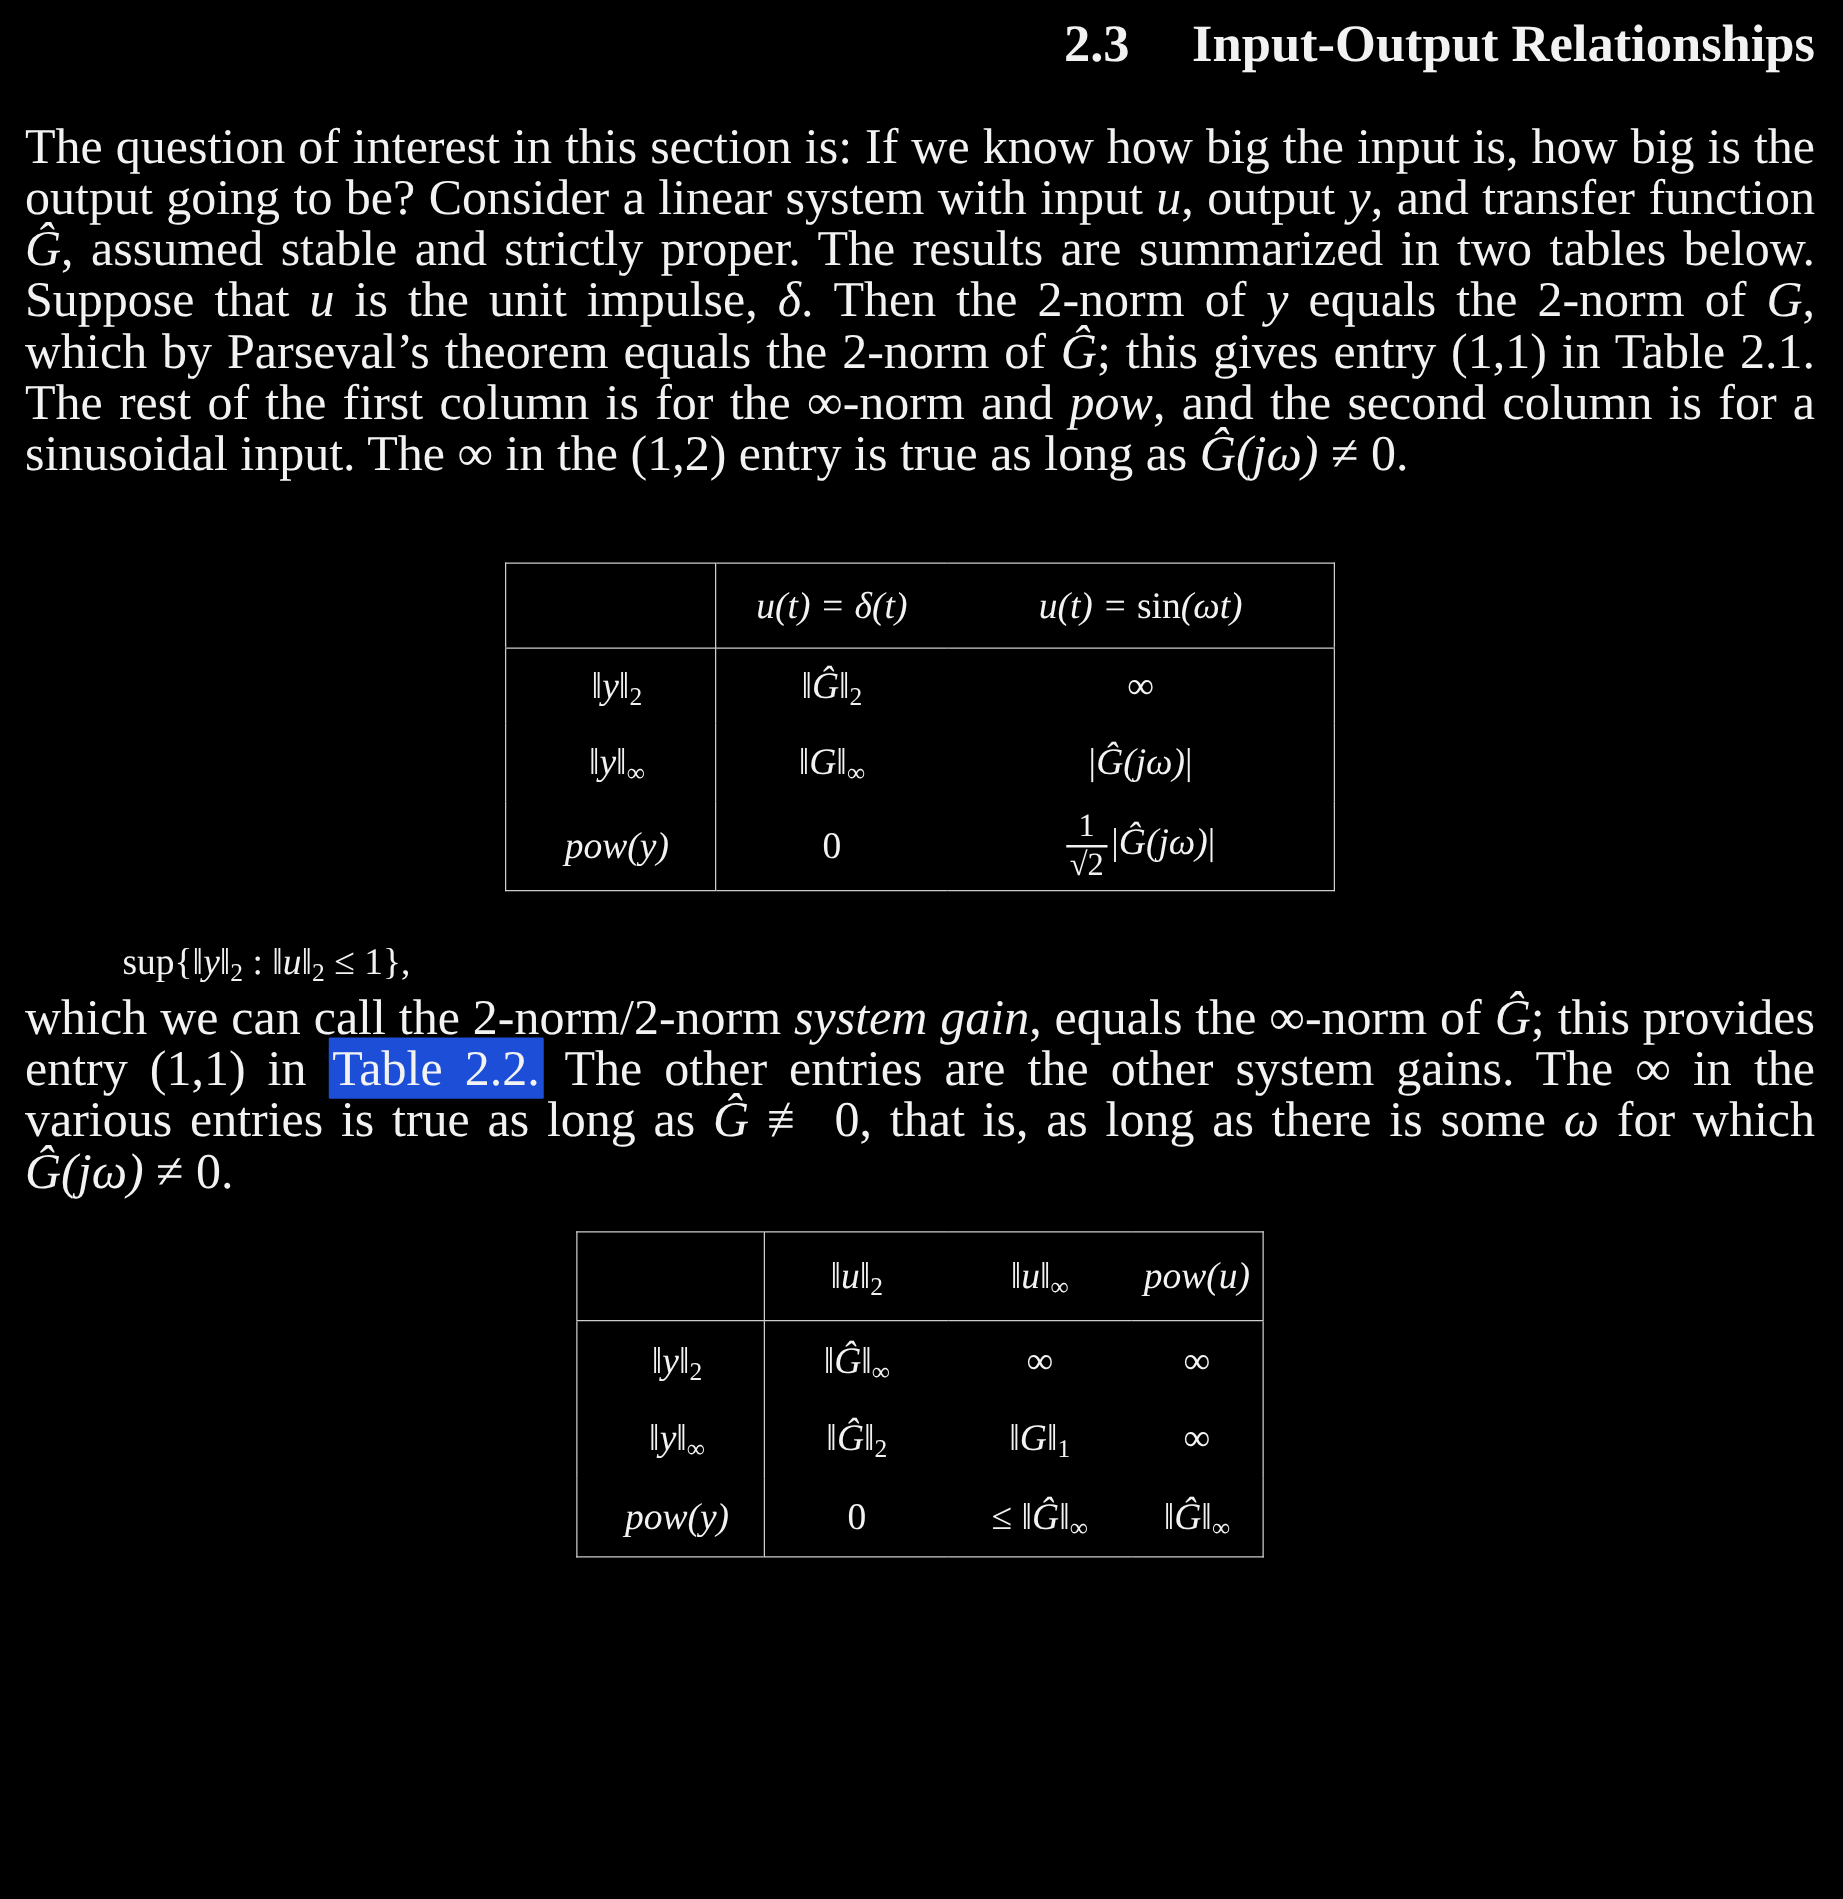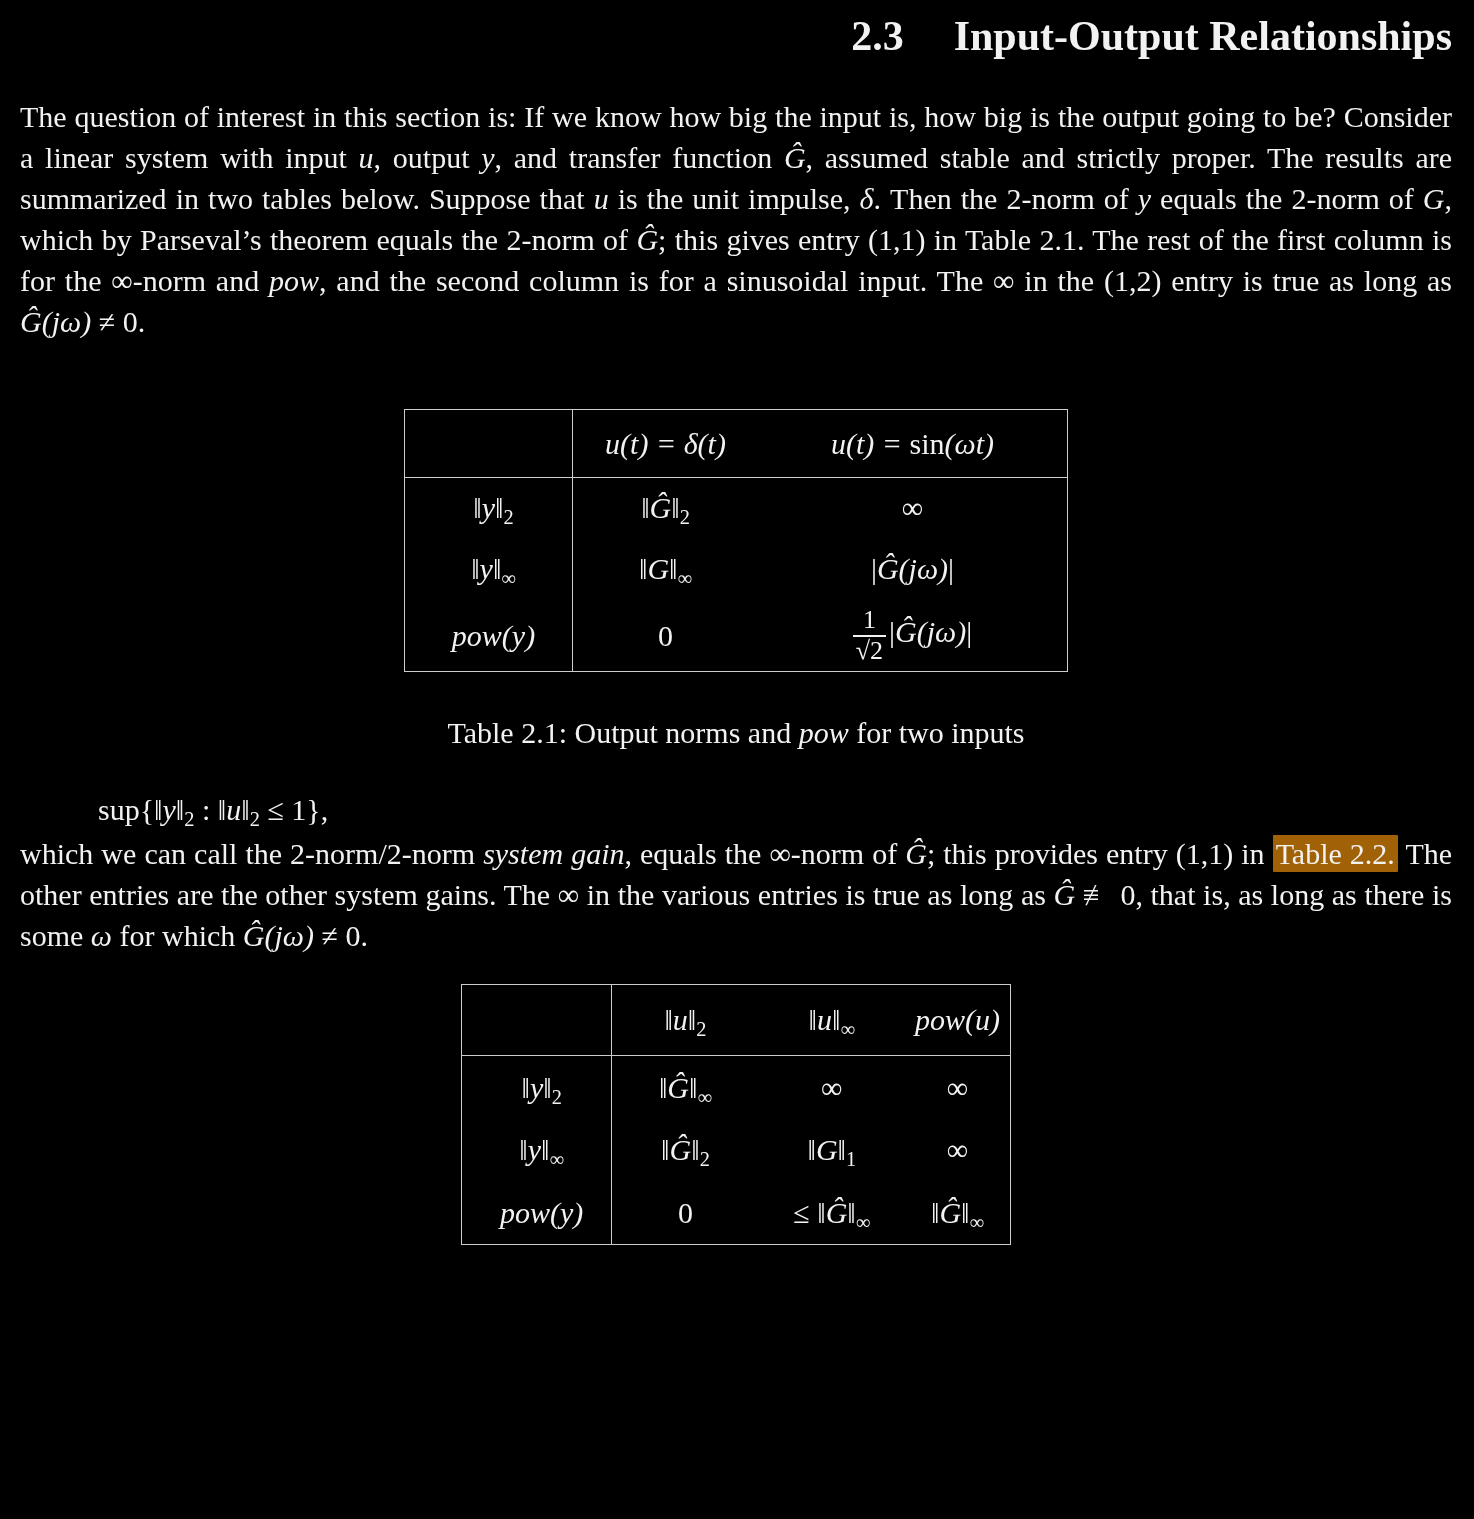--- a/index.html
+++ b/index.html
@@ -4,28 +4,28 @@
 <style>
   html,body{margin:0;padding:0;background:#000;}
   body{
     width:1474px;height:1519px;overflow:hidden;
     color:#f2f2f2;
     font-family:"Liberation Serif","DejaVu Serif","DejaVu Sans",serif;
   }
   .page{padding:12px 22px 0 20px;}
   .sec-title{font-size:42px;font-weight:bold;line-height:1.15;margin:0 0 36px 0;text-align:right;}
   .sec-title .num{margin-right:50px;}
-  p.body-par{font-size:30px;line-height:41px;text-align:justify;margin:0;}
+  p.body-par{font-size:40px;line-height:41px;text-align:justify;margin:0;}
   .p1{margin-top:0;}
   .p2{margin-top:31px;text-indent:37px;}
   .p3{margin-top:24px;}
   .mi{font-style:italic;}
   .up{font-style:normal;}
   .sb{font-size:0.68em;vertical-align:-0.28em;line-height:0;}
-  .hl{background:#a16207;padding:2px 3px;border-radius:1px;}
+  .hl{background:#1d4ed8;padding:2px 3px;border-radius:1px;}
   
   .tblwrap1{margin-top:67px;}
   .tblwrap2{margin-top:28px;}
   table.mtbl{border-collapse:collapse;margin:0 auto;font-size:30px;}
   table.mtbl td{text-align:center;vertical-align:middle;padding:0 10px;}
   table.t1{width:664px;}
   table.t2{width:550px;}
   table.mtbl{border:1.5px solid #cdcdcd;}
   td.lbl{border-right:1.5px solid #cdcdcd;text-align:left;padding-left:20px !important;}
   tr.hdr td{border-bottom:1.5px solid #cdcdcd;}
@@ -77,21 +77,20 @@
       </tr>
       <tr class="r3">
         <td class="lbl"><span class="mi">pow(y)</span></td>
         <td class="c1"><span class="up">0</span></td>
         <td class="c2"><span class="frac"><span class="fnum">1</span><span class="fden">√2</span></span><span class="up">|</span><span class="mi">Ĝ(jω)</span><span class="up">|</span></td>
       </tr>
     </tbody>
       </table>
   </div>
 
-  <p class="caption cap1"><span>Table 2.1: Output norms and </span><span class="mi">pow</span><span> for two inputs</span></p>
 
 
   <div class="equation"><span class="up">sup{‖</span><span class="mi">y</span><span class="up">‖</span><span class="sb">2</span><span class="up"> : ‖</span><span class="mi">u</span><span class="up">‖</span><span class="sb">2</span><span class="up"> ≤ 1},</span></div>
 
   <p class="body-par p3"><span>which we can call the 2-norm/2-norm </span><span class="mi">system gain</span><span>, equals the ∞-norm of </span><span class="mi">Ĝ</span><span>; this provides entry (1,1) in </span><span class="hl">Table 2.2.</span><span> The other entries are the other system gains. The ∞ in the various entries is true as long as </span><span class="mi">Ĝ</span><span> ≢ 0, that is, as long as there is some </span><span class="mi">ω</span><span> for which </span><span class="mi">Ĝ(jω)</span><span> ≠ 0.</span></p>
 
   <div class="tblwrap2">
     <table class="mtbl t2">
       <tbody>
           <tr class="hdr">

